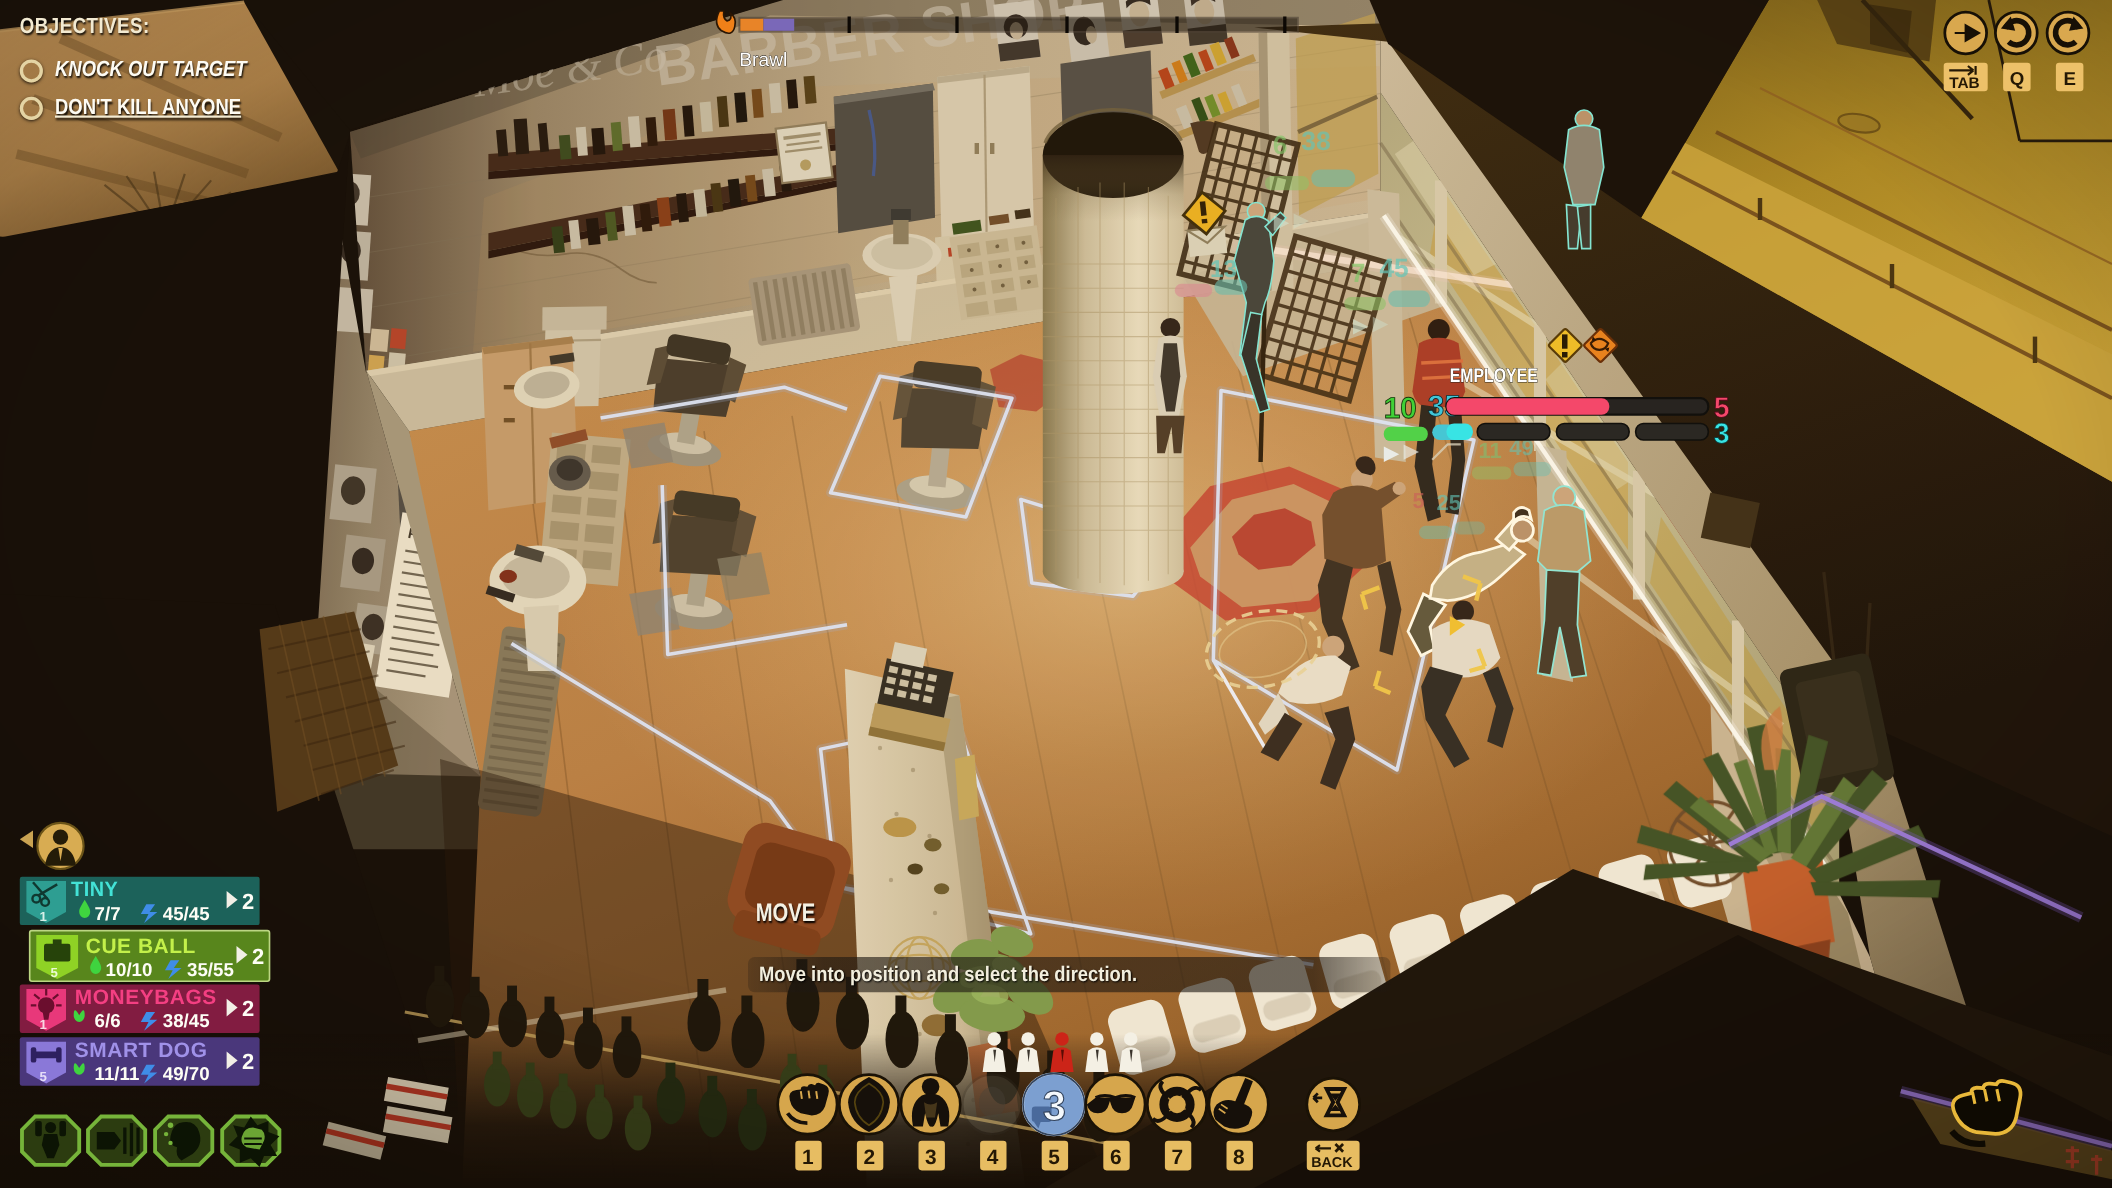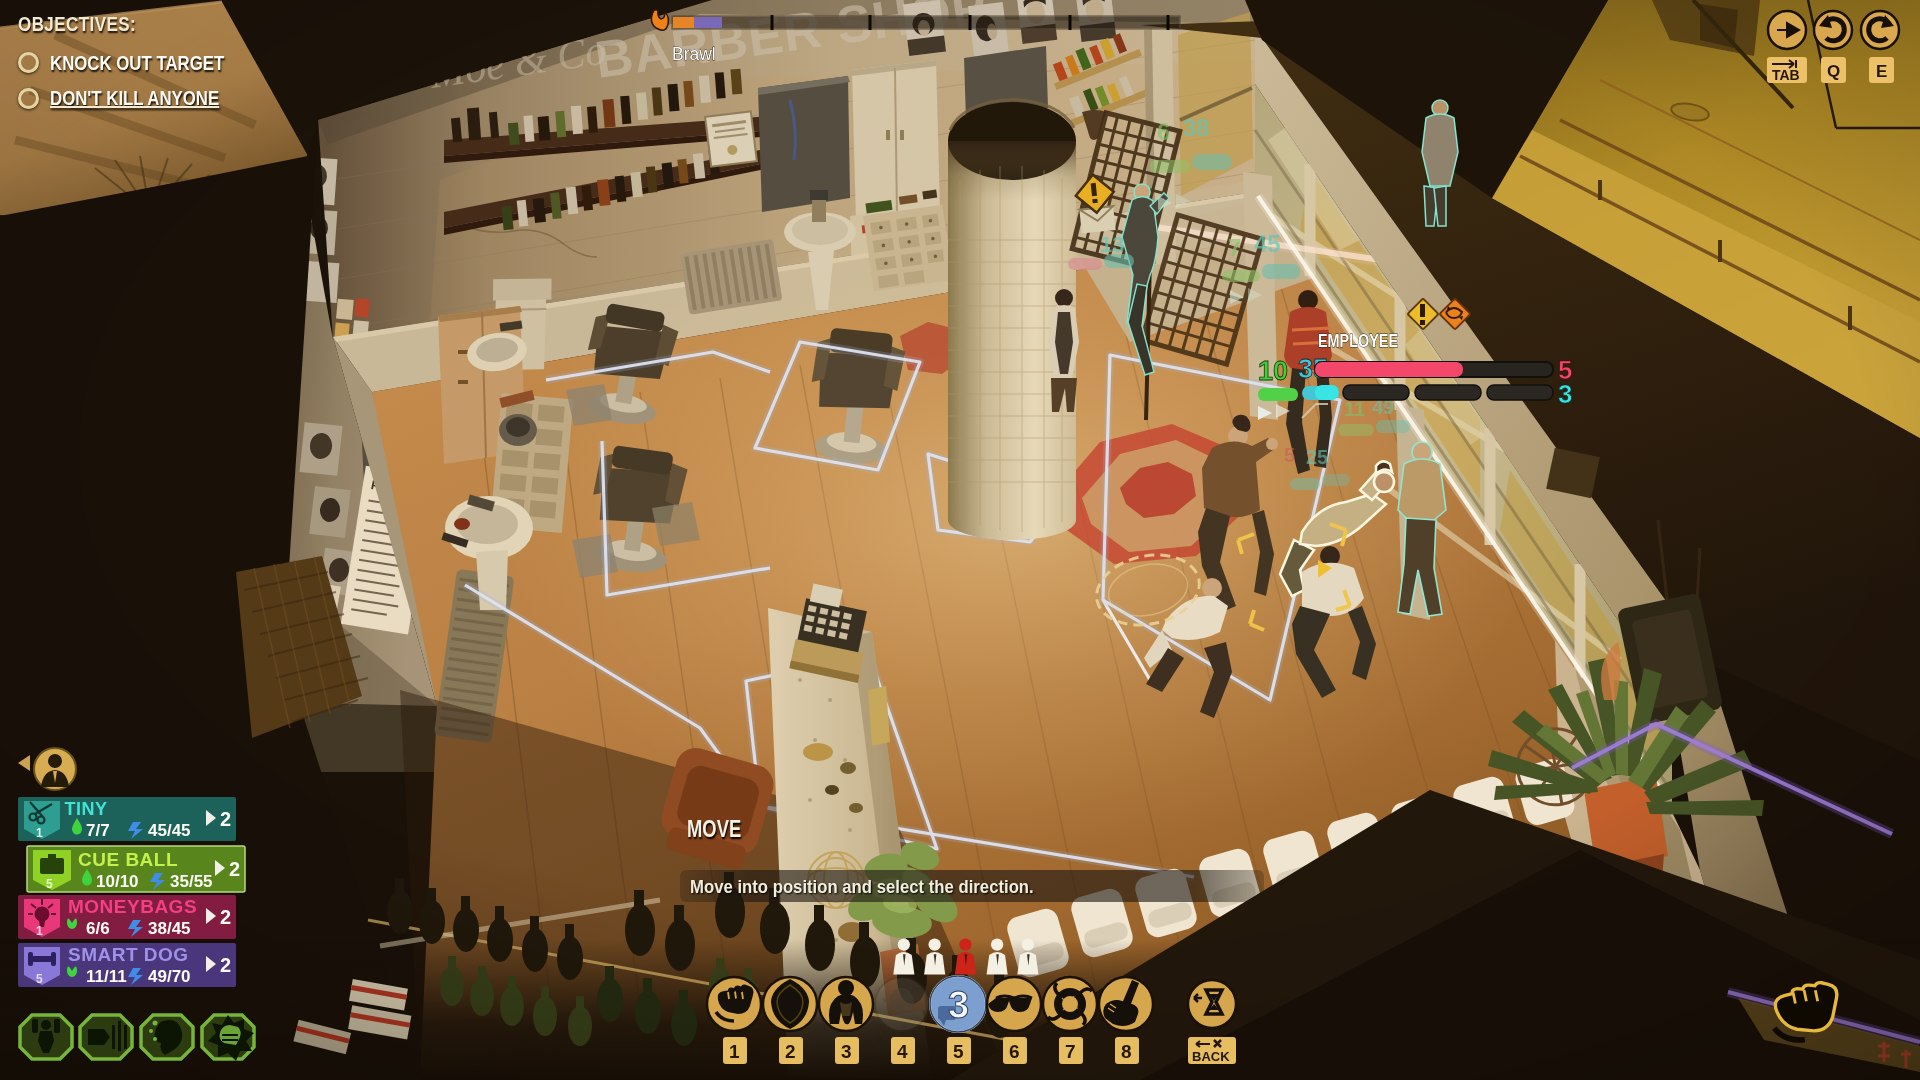--- a/index.html
+++ b/index.html
@@ -1051,21 +1051,21 @@
 <radialGradient id="gVin" cx="0.52" cy="0.42" r="0.75">
   <stop offset="0.6" stop-color="#000" stop-opacity="0"></stop>
         <stop offset="1" stop-color="#000" stop-opacity="0.35"></stop>
 </radialGradient>
 <rect x="0" y="0" width="1920" height="1080" fill="url(#gVin)"></rect>
 <rect x="0" y="0" width="1920" height="1080" fill="#ffa546" opacity="0.055"></rect>
 </svg>
 
 <div class="abs" style="left:18px;top:13px;color:#f2ead2;">
   <div style="font-size:20px;font-weight:bold;letter-spacing:0.5px;transform:scaleX(0.85);transform-origin:left center;text-shadow:1px 2px 2px rgba(0,0,0,0.9);">OBJECTIVES:</div>
-  <div style="margin-top:16px;display:flex;align-items:flex-start;">
+  <div style="margin-top:16px;display:flex;align-items:flex-end;font-style:italic;">
     <span style="display:inline-block;width:15px;height:15px;border-radius:50%;border:3.5px solid #e4d4a4;box-shadow:0 1px 3px rgba(0,0,0,0.8);"></span>
     <span style="margin-left:11px;font-size:20px;font-weight:bold;color:#fdfbf3;transform:scaleX(0.84);transform-origin:left center;text-shadow:1px 2px 2px rgba(0,0,0,0.9);">KNOCK OUT TARGET</span>
   </div>
   <div style="margin-top:12px;display:flex;align-items:center;text-decoration:underline;">
     <span style="display:inline-block;width:15px;height:15px;border-radius:50%;border:3.5px solid #e4d4a4;box-shadow:0 1px 3px rgba(0,0,0,0.8);"></span>
     <span style="margin-left:11px;font-size:20px;font-weight:bold;color:#fdfbf3;transform:scaleX(0.84);transform-origin:left center;text-shadow:1px 2px 2px rgba(0,0,0,0.9);">DON'T KILL ANYONE</span>
   </div>
 </div>
 
 <svg class="abs" width="560" height="70" style="left:640px;top:0">

